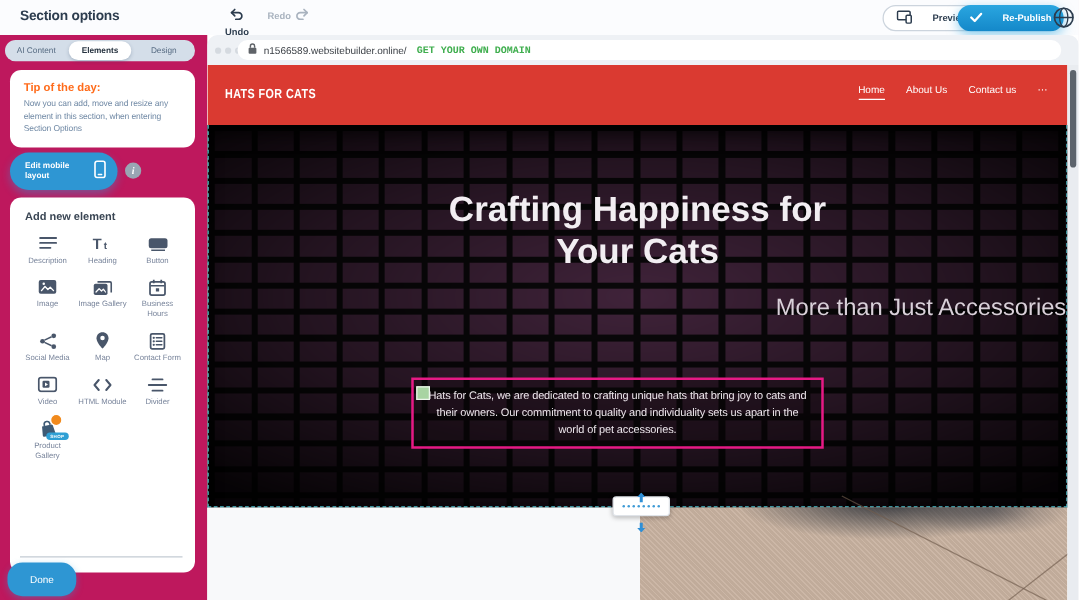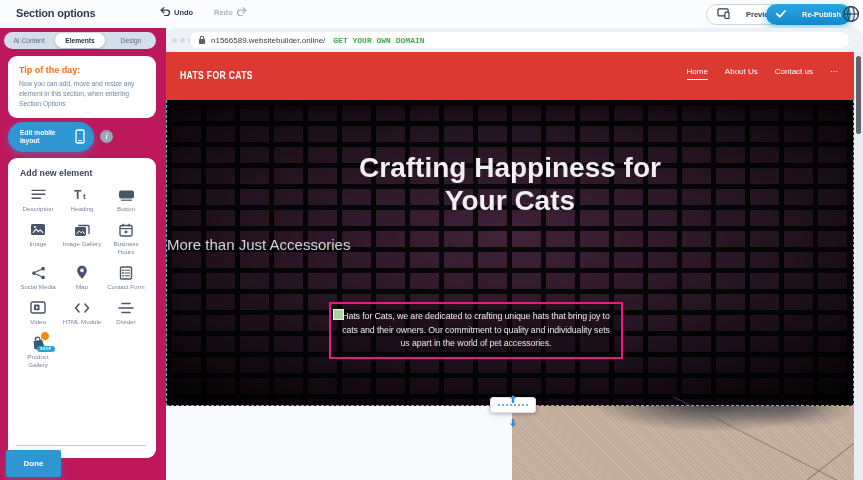--- a/index.html
+++ b/index.html
@@ -5,21 +5,21 @@
   html,body{margin:0;padding:0;background:#fff;}
   .app{position:relative;width:863px;height:480px;overflow:hidden;
        font-family:"Liberation Sans",sans-serif;background:#fff;}
 
   
   .topbar{position:absolute;left:0;top:0;width:863px;height:28px;background:#fbfcfe;padding-left:39px;}
   .page-title{position:absolute;left:16px;top:7px;font-size:11px;font-weight:bold;
               color:#2c3c4e;letter-spacing:-.2px;margin:0;}
   .ur-btn{position:absolute;top:6px;display:flex;align-items:center;gap:3px;border:none;
           background:none;font-family:inherit;font-size:7.5px;font-weight:bold;cursor:pointer;padding:0;}
-  .undo{left:160px;color:#2c3c4e;}
+  .undo{left:180px;color:#2c3c4e;flex-direction:column;}
   .redo{left:214px;color:#a9b3bf;}
   .pill-btn{position:absolute;top:4px;height:21px;border-radius:11px;display:flex;align-items:center;
             gap:16px;font-family:inherit;font-size:7.5px;font-weight:bold;cursor:pointer;padding:0 10px;}
   .preview-btn{left:706px;background:#fff;border:1px solid #ccd4dd;color:#2c3c4e;}
   .republish-btn{left:766px;background:linear-gradient(#2aa6e0,#1488c9);border:none;color:#fff;
                  box-shadow:0 3px 9px rgba(42,166,224,.55);}
   .globe-wrap{position:absolute;left:842px;top:5px;width:18px;height:18px;cursor:pointer;}
 
   
   .panel{position:absolute;left:0;top:28px;width:166px;height:452px;background:#be185d;}
@@ -45,22 +45,22 @@
   .elements-title{margin:0 0 9px 4px;font-size:8.8px;font-weight:bold;color:#3a4654;}
   .el-grid{display:grid;grid-template-columns:repeat(3,1fr);row-gap:9px;}
   .el-item{display:flex;flex-direction:column;align-items:center;gap:3px;cursor:pointer;}
   .el-ic{height:15px;display:flex;align-items:center;justify-content:center;position:relative;}
   .el-label{font-size:6.2px;color:#77839a;text-align:center;line-height:1.3;max-width:40px;}
   .shop-pill{position:absolute;right:-9px;bottom:-2px;background:#2e9fd4;color:#fff;font-size:3.6px;
              font-weight:bold;letter-spacing:.3px;padding:1px 3px;border-radius:4px;}
   .orange-badge{position:absolute;right:-4px;top:-4px;width:8px;height:8px;border-radius:50%;
                 background:#f18a1d;border:1px solid #fff;}
   .panel-divider{position:absolute;left:16px;top:417px;width:130px;height:1px;background:#c3cbd4;}
-  .done-btn{position:absolute;left:6px;top:422px;width:55px;height:27px;border:none;border-radius:2px;
-            background:#2e96d3;color:#fff;font-family:inherit;font-size:8px;font-weight:bold;cursor:pointer;
+  .done-btn{position:absolute;left:6px;top:422px;width:55px;height:27px;border:none;border-radius:12px;
+            background:#2e96d3;color:#fff;font-family:inherit;font-size:8px;font-weight:normal;cursor:pointer;
             box-shadow:0 2px 6px rgba(46,150,211,.4);}
 
   
   .preview{position:absolute;left:166px;top:28px;width:697px;height:452px;background:#fff;}
   .chrome{position:absolute;left:0;top:0;width:697px;height:24px;background:#eef1f5;
           border-radius:8px 8px 0 0;}
   .win-dots{position:absolute;left:6px;top:10px;display:flex;gap:3px;}
   .win-dots i{width:5px;height:5px;border-radius:50%;background:#d5dae0;}
   .url-pill{position:absolute;left:24px;right:14px;top:4px;height:16px;background:#fff;border-radius:8px;
             display:flex;align-items:center;padding:0 8px;cursor:text;}
@@ -78,22 +78,22 @@
   .hero{position:absolute;left:0;top:48px;width:688px;height:306px;box-sizing:border-box;
         border-left:1px dashed #4cc0cd;border-right:1px dashed #4cc0cd;border-bottom:1px dashed #4cc0cd;
         background:
           radial-gradient(ellipse 72% 66% at 50% 45%, rgba(0,0,0,0) 0%, rgba(0,0,0,.45) 55%, rgba(0,0,0,.9) 100%),
           repeating-linear-gradient(90deg, #0a080a 0 5px, rgba(0,0,0,0) 5px 34px),
           repeating-linear-gradient(180deg, #0a080a 0 5px, rgba(0,0,0,0) 5px 21px),
           #40233a;
         box-shadow:inset 0 10px 16px -6px rgba(0,0,0,.9);}
   .hero-title{margin:52px auto 0 auto;max-width:360px;text-align:center;font-size:28px;line-height:1.17;
               font-weight:600;color:#f2eef2;cursor:pointer;}
-  .hero-sub{margin:18px auto 0 auto;text-align:left;font-size:15px;color:#d9d0d9;cursor:pointer;}
-  .hero-textbox{position:absolute;left:162px;top:202px;width:294px;box-sizing:border-box;
+  .hero-sub{margin:18px auto 0 auto;text-align:right;font-size:19px;color:#d9d0d9;cursor:pointer;}
+  .hero-textbox{position:absolute;left:162px;top:202px;width:330px;box-sizing:border-box;
                 border:2px solid #e61a85;background:rgba(12,7,11,.3);padding:6px 9px;cursor:pointer;}
   .hero-textbox p{margin:0;font-size:8.8px;line-height:1.55;color:#ece6eb;text-align:center;letter-spacing:-.1px;}
   .drag-handle{position:absolute;left:2px;top:5px;width:9px;height:9px;background:#a8d4a2;
                border:1px solid #eef6ec;cursor:grab;}
 
   .below{position:absolute;left:0;top:354px;width:688px;height:74px;}
   .below-left{position:absolute;left:0;top:0;width:346px;height:74px;background:#f8f9fa;cursor:pointer;}
   .below-right{position:absolute;left:346px;top:0;width:342px;height:74px;cursor:pointer;background-color:#c9b3a1;
       background-image:
         radial-gradient(170px 42px at 58% -6%, rgba(40,45,53,.92), rgba(40,45,53,0) 72%),

